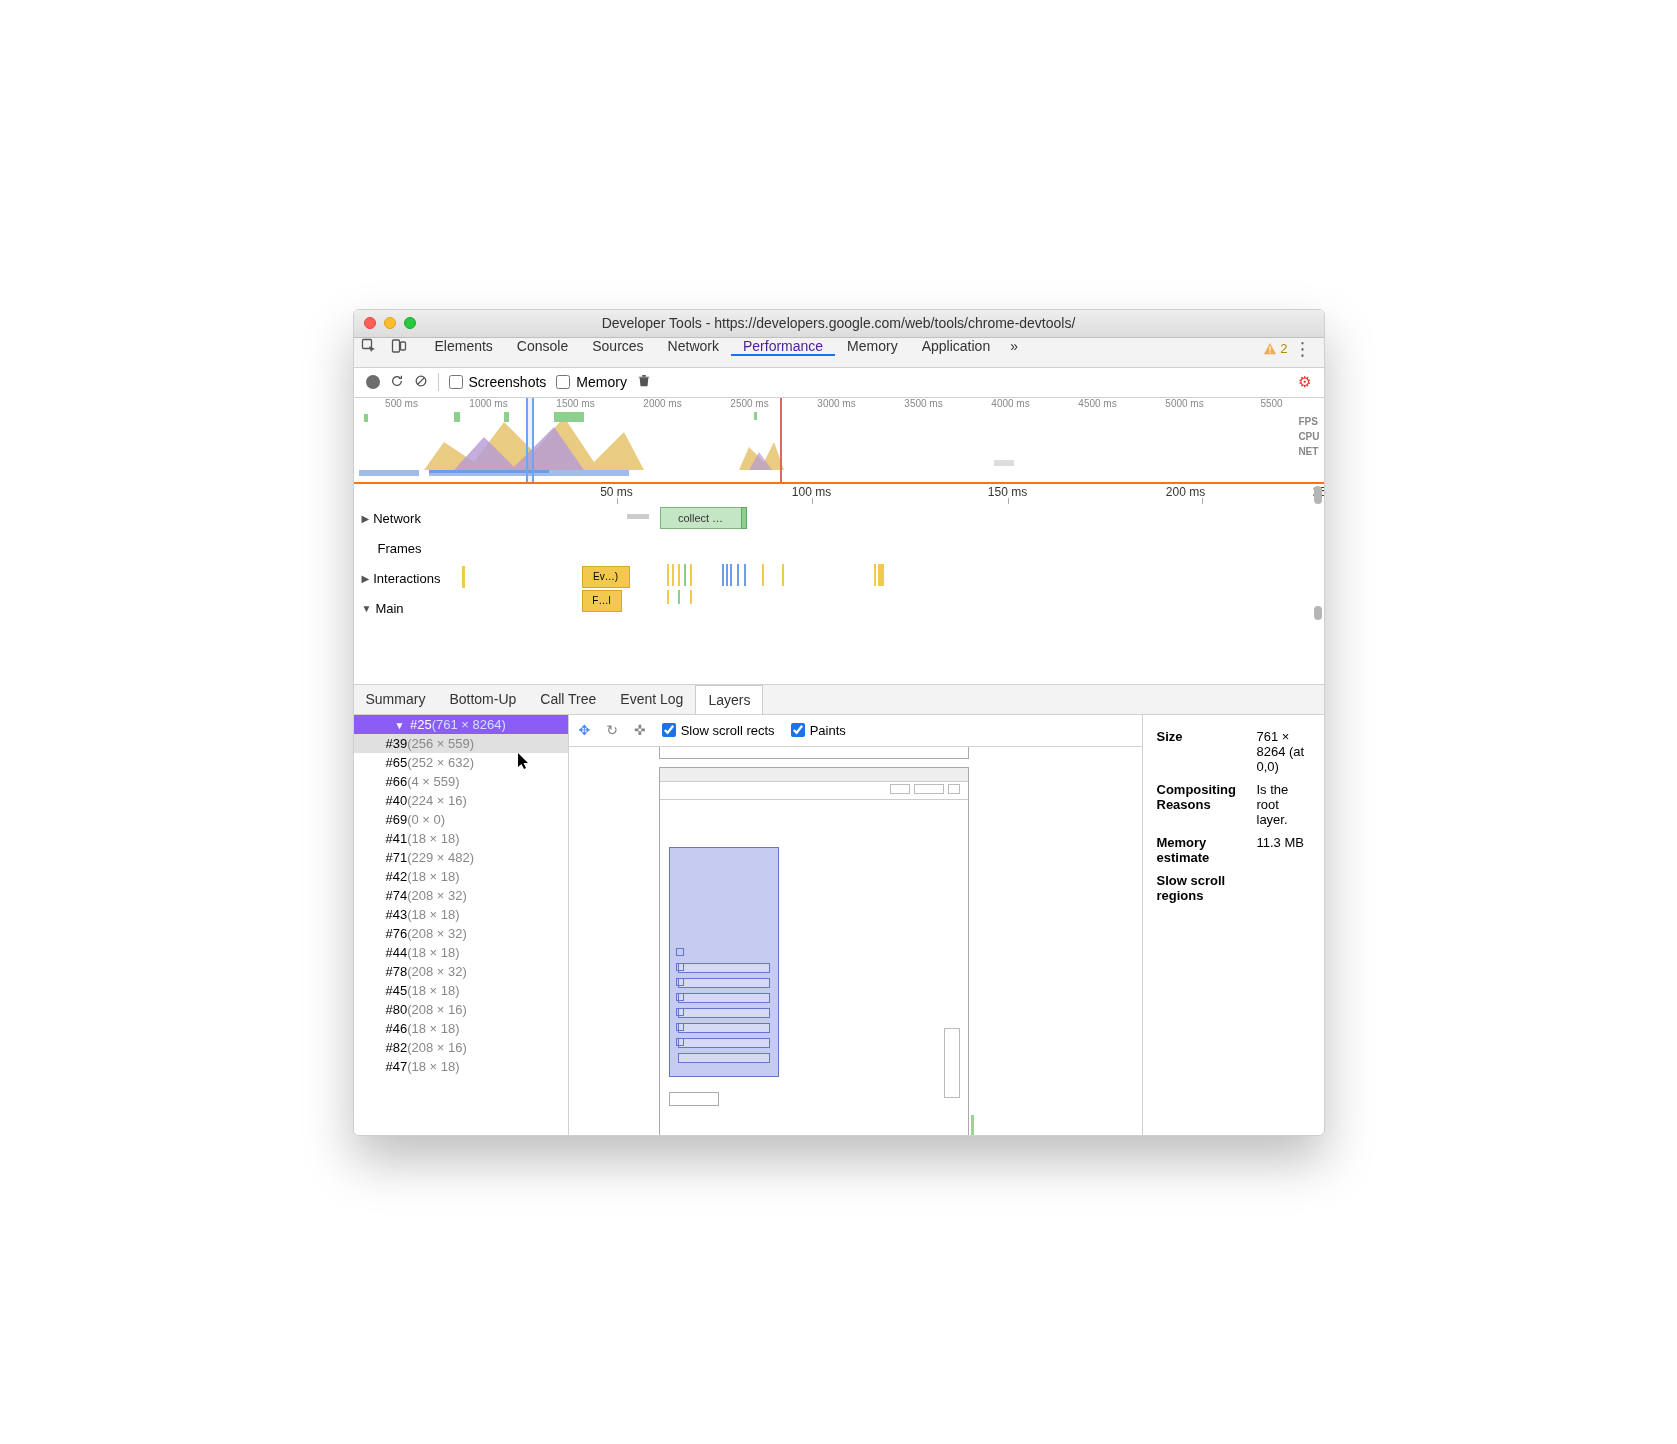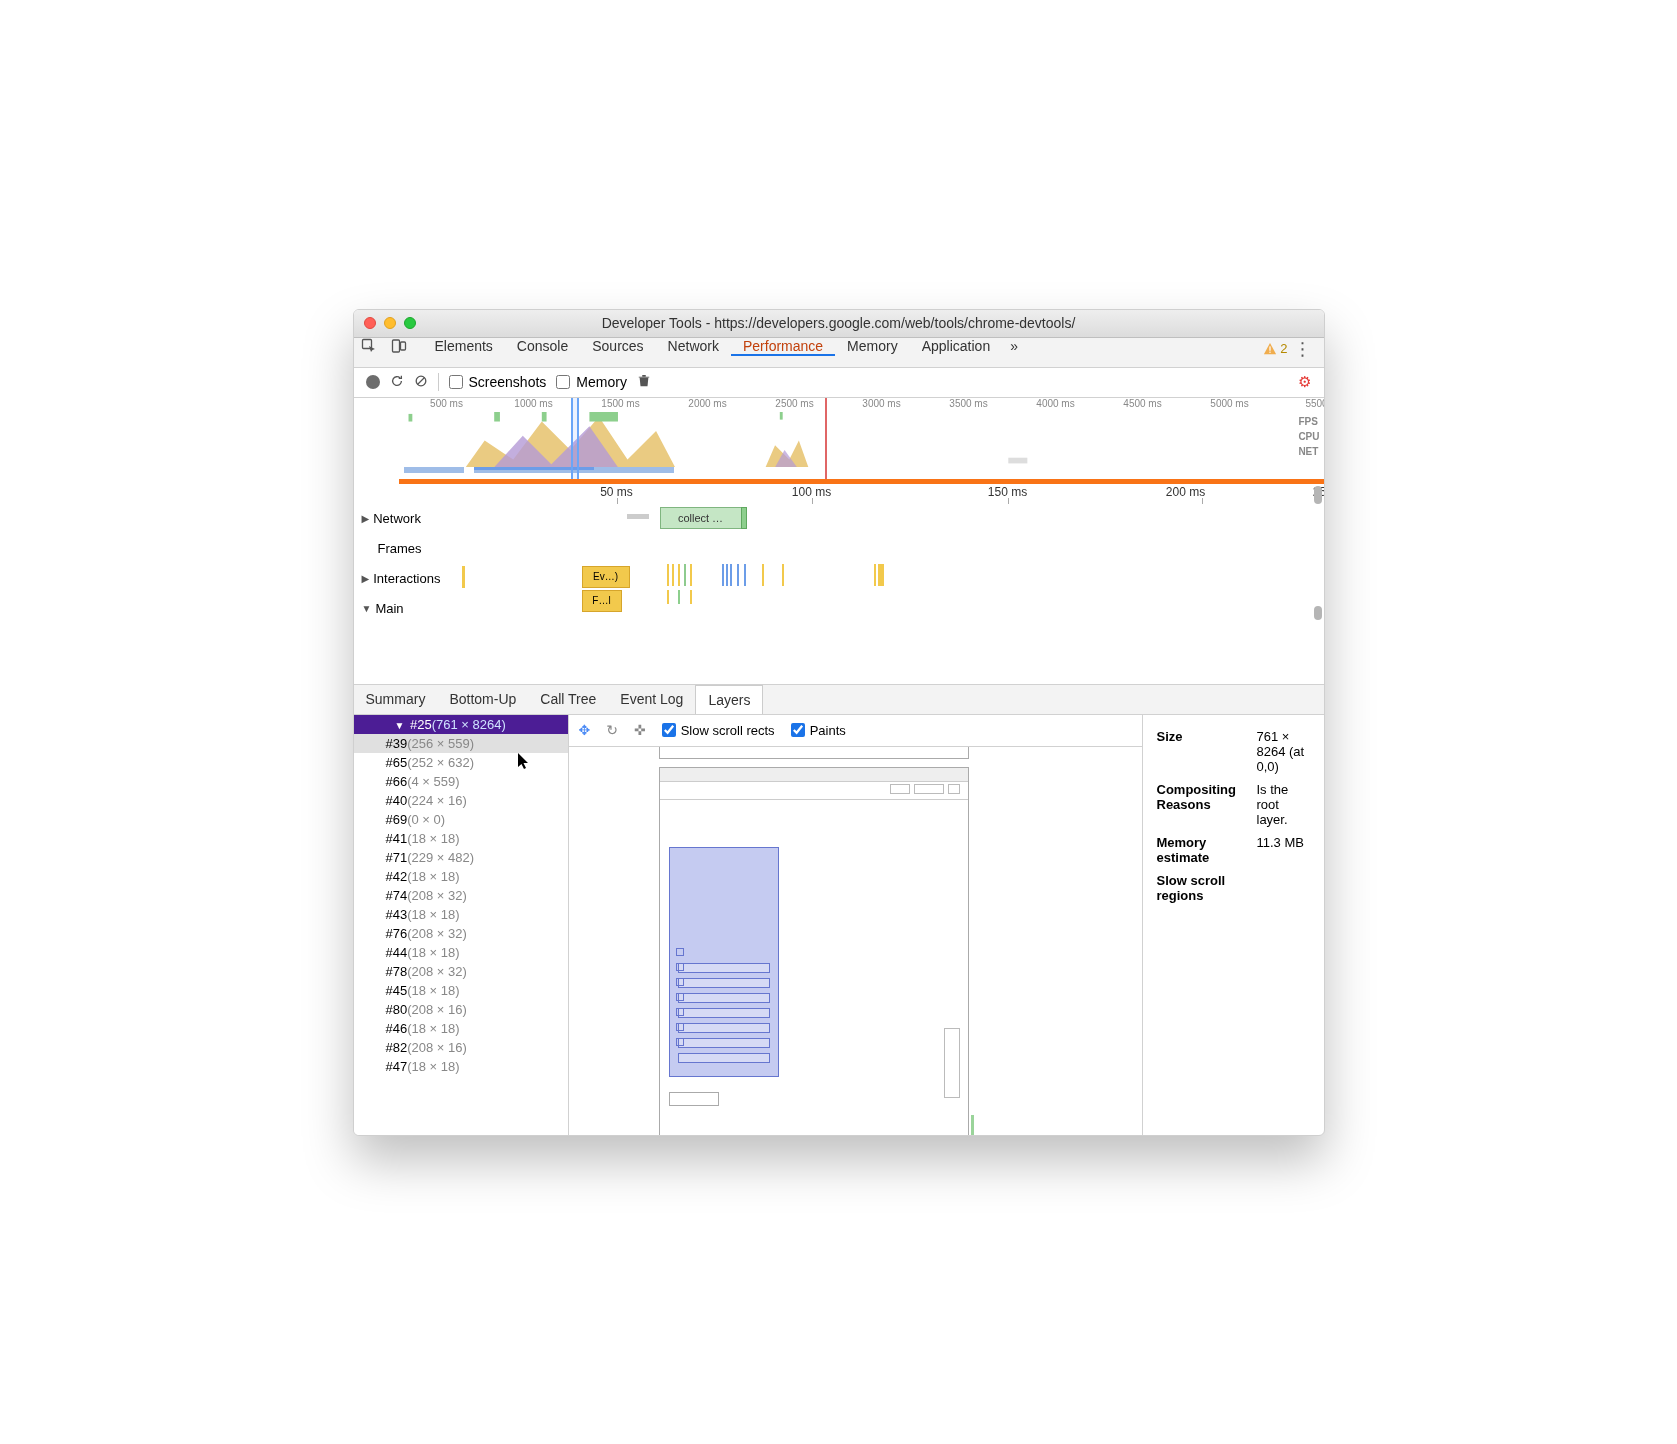--- a/index.html
+++ b/index.html
@@ -45,21 +45,21 @@
     font-size:14px;
     color:#333;
   }
   .tabs .iconbtn, .tabs .tab, .tabs .spacer, .tabs .right {
     display:flex; align-items:center;
   }
   .tabs .iconbtn { width:30px; justify-content:center; color:#555; }
   .tabs .iconbtn svg{width:16px;height:16px;}
   .tabs .divider { width:1px; background:#ccc; margin:4px 4px;}
   .tabs .tab { padding:0 12px; cursor:pointer;}
-  .tabs .tab.active { border-bottom:2px solid #1a73e8; color:#c2410c;}
+  .tabs .tab.active { border-bottom:2px solid #1a73e8; color:#4c1d95;}
   .tabs .spacer{flex:1}
   .tabs .right{padding:0 12px;gap:6px;}
   .warn { color:#b58900; display:flex;align-items:center;gap:3px;font-size:13px;}
   .menu-dots{ font-size:18px;color:#555;}
   
   .perf-toolbar {
     height:30px;
     border-bottom:1px solid #d1d1d1;
     display:flex;
     align-items:center;
@@ -70,24 +70,23 @@
   .circle-btn{width:14px;height:14px;border-radius:50%;background:#6d6d6d;}
   .perf-toolbar svg{width:14px;height:14px;color:#555}
   .chk { display:flex; align-items:center; gap:6px; }
   .chk input{width:14px;height:14px;}
   .perf-toolbar .spacer{flex:1}
   .gear{color:#e53935;font-size:15px;}
   
   .overview {
     position:relative;
     height:86px;
-    border-bottom:5px solid #f97316;
+    border-bottom:2px solid #f97316;
     background:#fff;
     overflow:hidden;
-    margin-left:45px;
   }
   .ov-rule{
     position:absolute;top:0;height:14px;font-size:10px;color:#888;left:0;right:0;
     display:flex;
   }
   .ov-rule span{position:absolute;transform:translateX(-50%);}
   .ov-labels{position:absolute;right:4px;top:18px;font-size:10px;color:#888;font-weight:600;display:flex;flex-direction:column;gap:4px;}
   .ov-chart{position:absolute;left:0;right:30px;top:14px;bottom:14px;}
   .ov-bars{position:absolute;left:0;right:30px;bottom:4px;height:8px;}
   .ov-bar{position:absolute;height:6px;background:#9fbde8;top:0;}
@@ -131,21 +130,21 @@
   .bottom-tabs .btab.active{background:#fff;border:1px solid #ccc;border-bottom:none;}
   
   .layers{display:flex;min-height:420px;}
   .ly-tree{
     width:215px;border-right:1px solid #d1d1d1;font-size:13px;
     overflow:hidden;background:#fff;
   }
   .ly-item{
     padding:2px 4px 2px 10px;white-space:nowrap;
   }
-  .ly-item.selected{background:#4c1d95;color:#fff;padding-left:41px;}
+  .ly-item.selected{background:#8b5cf6;color:#fff;padding-left:41px;}
   .ly-item.hover{background:#e0e0e0;}
   .ly-item .dim{color:#888}
   .ly-item.selected .dim{color:#cfe2ff}
   .ly-item .indent{display:inline-block;width:22px;}
   .ly-item .tri{font-size:10px;margin-right:2px;}
   .ly-center{
     flex:1;border-right:1px solid #d1d1d1;display:flex;flex-direction:column;
   }
   .ly-toolbar{
     height:32px;border-bottom:1px solid #d1d1d1;display:flex;align-items:center;gap:16px;padding:0 10px;font-size:13px;

